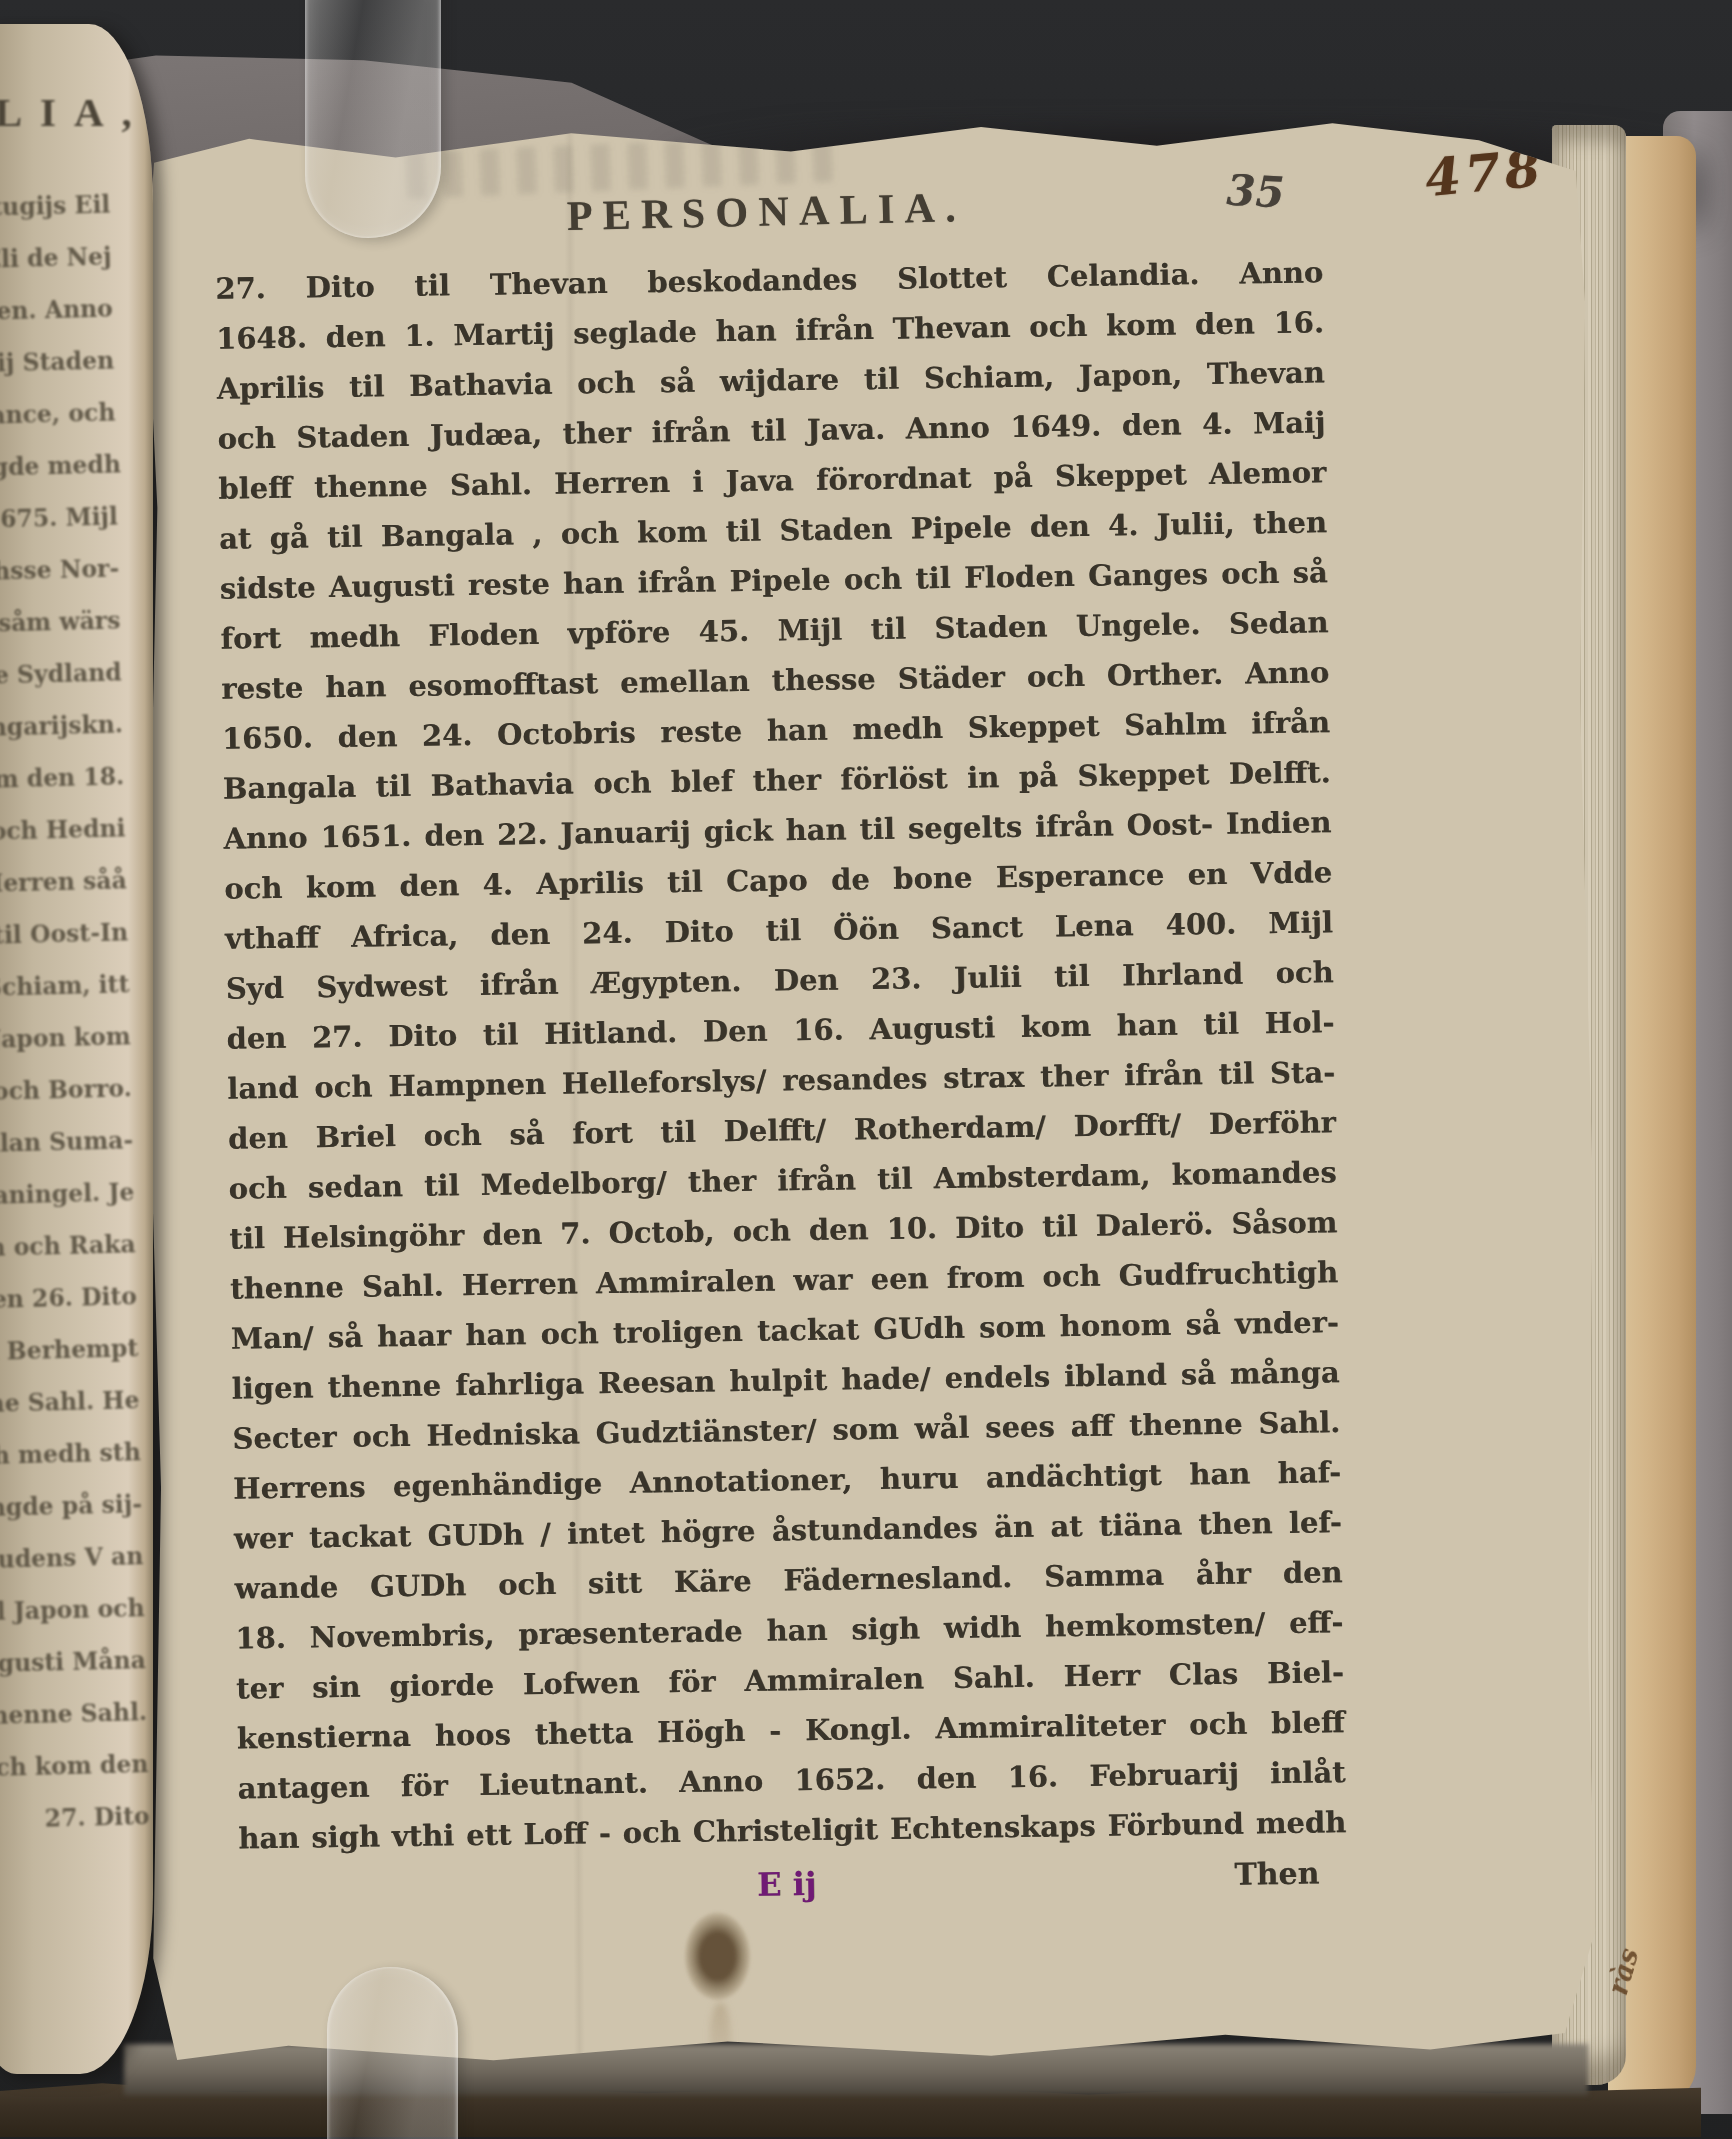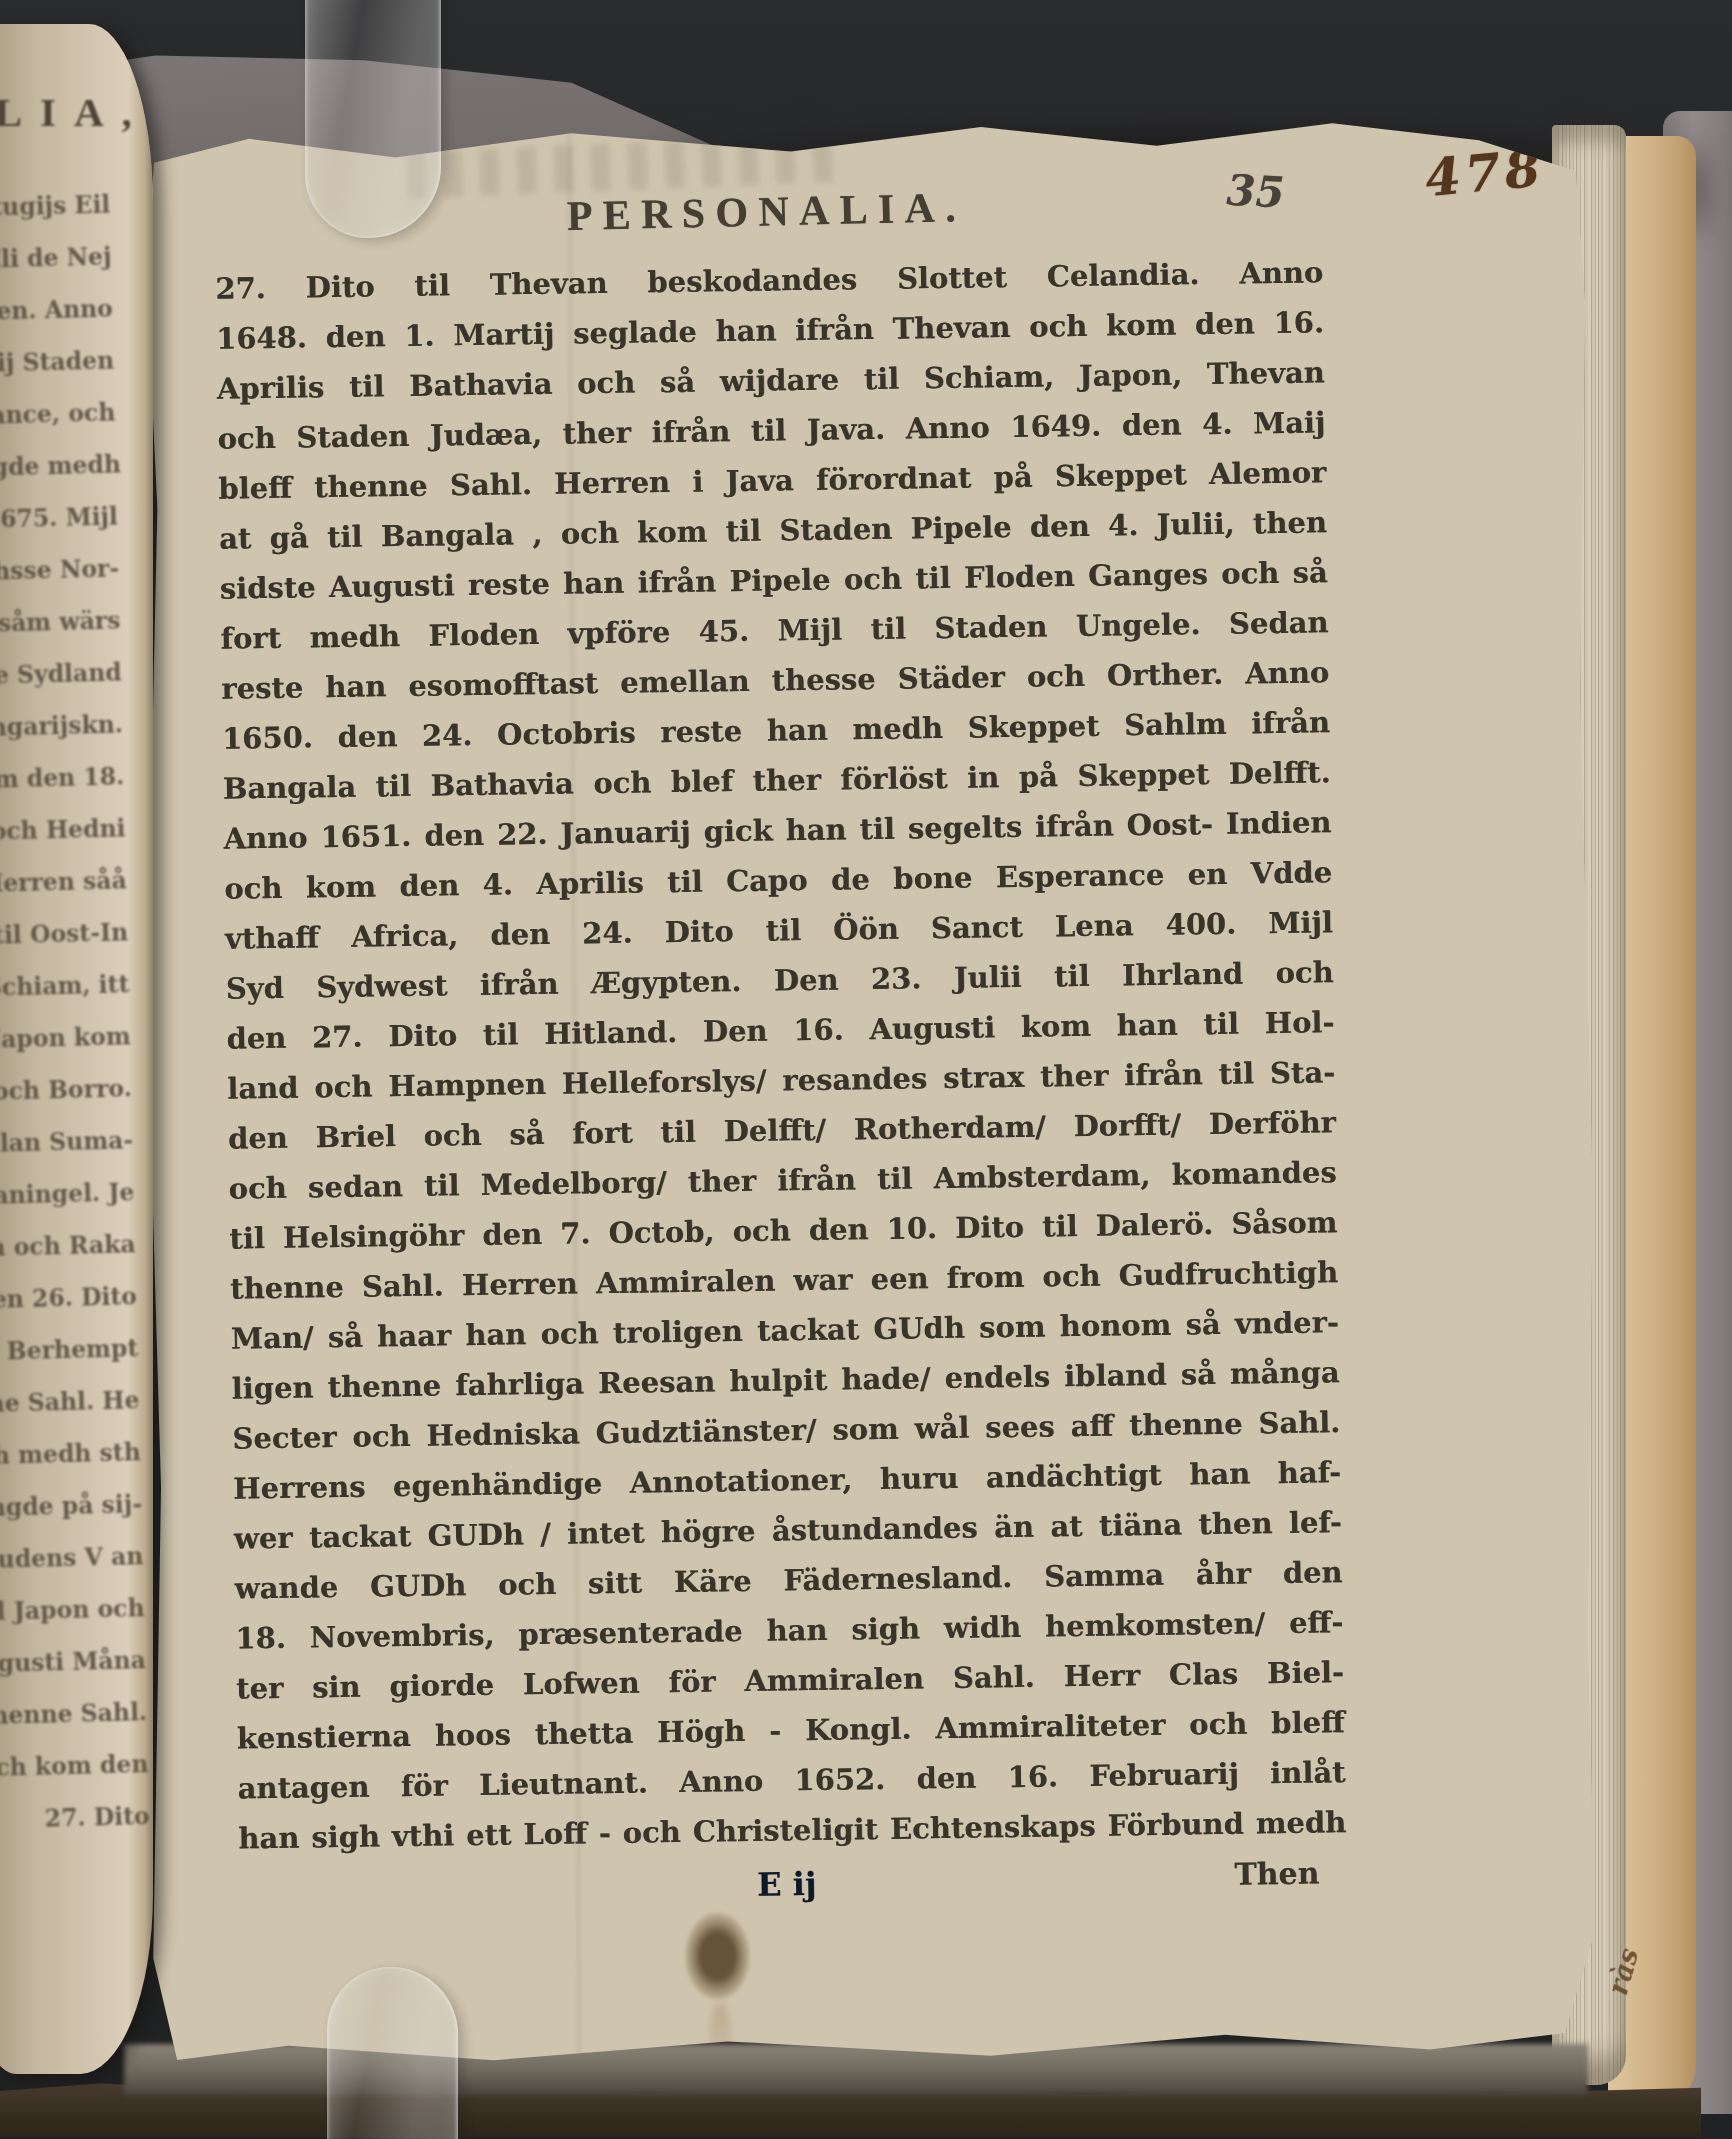--- a/index.html
+++ b/index.html
@@ -68,21 +68,21 @@
   .page-number{position:absolute;left:1094px;top:57px;font-size:42px;font-weight:bold;
     color:#48423a;transform:skewX(-10deg) rotate(3deg);text-shadow:0 0 0.9px rgba(72,66,58,.5);}
   .folio-hw{position:absolute;left:1293px;top:34px;font-size:51px;font-style:italic;font-weight:bold;
     letter-spacing:4.3px;color:#54351d;transform:rotate(-5deg);text-shadow:0 0 1.3px rgba(84,53,29,.55);}
 
   .textblock{position:absolute;left:90px;top:143px;width:1108px;transform:rotate(-0.55deg);}
   .textblock .bodyline{font-size:29px;font-weight:bold;line-height:50px;white-space:normal;
     color:#39342a;text-align:justify;text-align-last:justify;text-justify:inter-word;
     text-shadow:0.4px 0 0.6px rgba(57,52,42,.55);}
   .sigrow{position:relative;height:51px;}
-  .sig-mark{position:absolute;left:526px;top:7.7px;font-size:32px;font-weight:bold;color:#0f172a;
+  .sig-mark{position:absolute;left:526px;top:7.7px;font-size:32px;font-weight:bold;color:#701a75;
     text-shadow:0.4px 0 0.6px rgba(57,52,42,.55);}
   .catchword{position:absolute;right:19.7px;top:6px;font-size:30px;font-weight:bold;color:#39342a;
     text-shadow:0.4px 0 0.6px rgba(57,52,42,.55);}
 
   .ink-stain{position:absolute;left:536px;top:1792px;width:80px;height:107px;border-radius:50%;
     background:radial-gradient(50% 50% at 50% 48%,#65523a 0 42%,rgba(110,92,64,.62) 60%,rgba(142,122,90,.30) 78%,rgba(142,122,90,0) 84%);
     filter:blur(1.7px);}
   .ink-stain::after{content:"";position:absolute;left:40%;top:92%;width:20.5px;height:86px;border-radius:45%;
     background:linear-gradient(rgba(150,126,92,.34),rgba(150,126,92,0));filter:blur(3px);}
 

